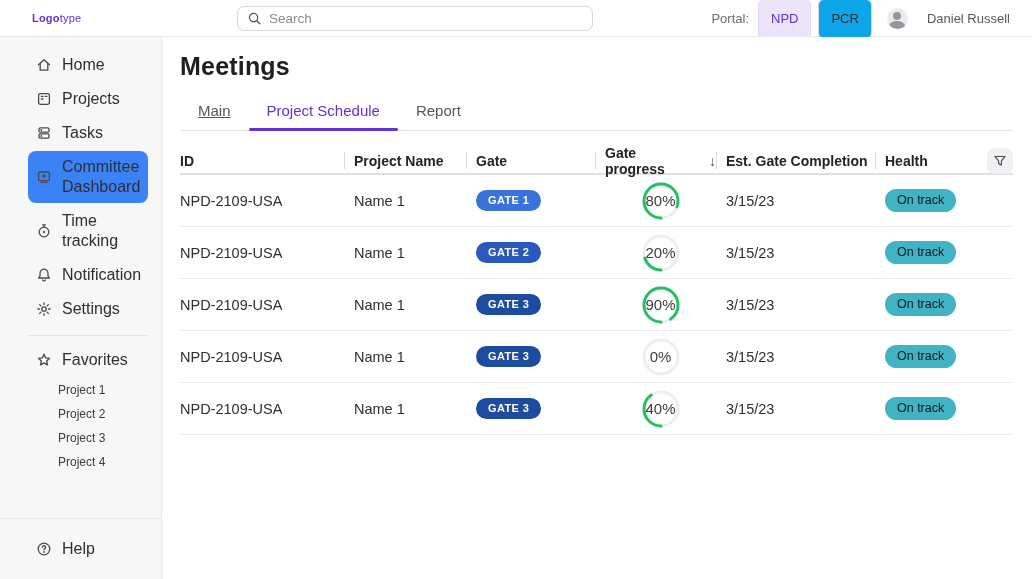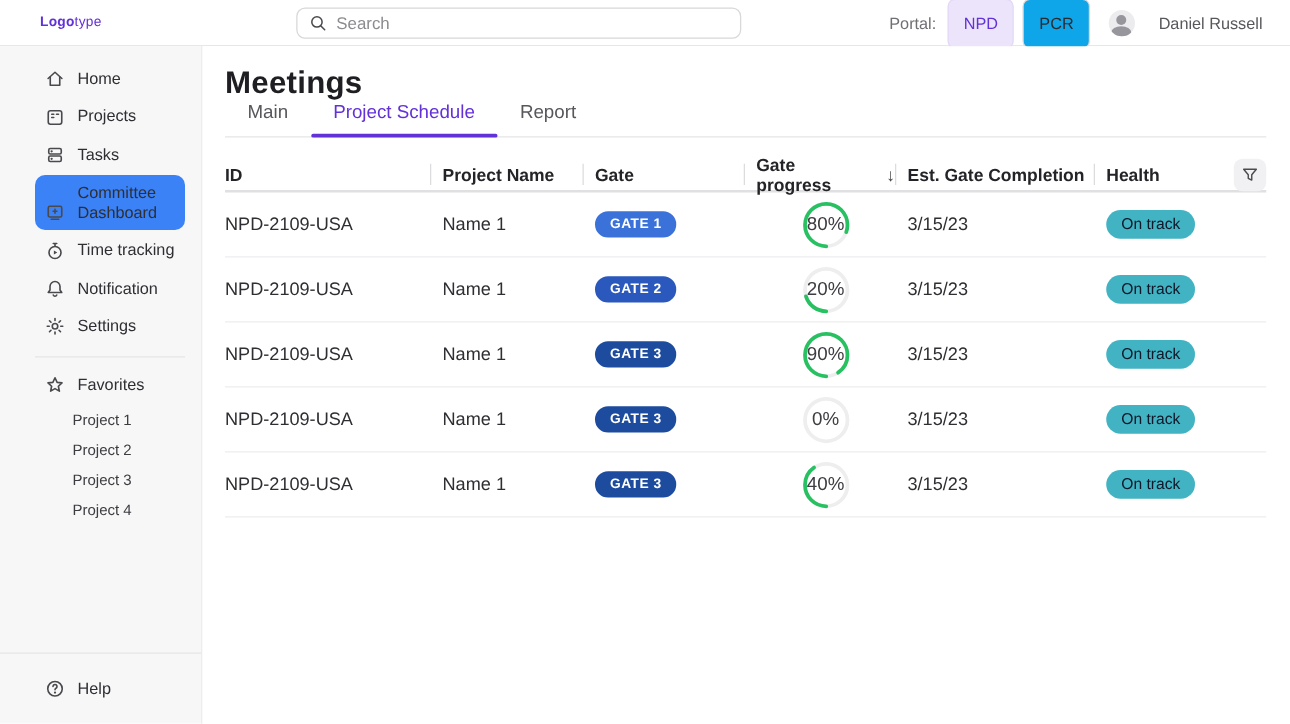--- a/index.html
+++ b/index.html
@@ -51,45 +51,45 @@
   .user-name { font-size: 13px; color: #57575c; }
 
   
   .sidebar {
     position: absolute; top: 37px; left: 0; bottom: 0; width: 162px;
     background: #f7f7f8; border-right: 1px solid #eaeaec;
     display: flex; flex-direction: column;
   }
   .nav { padding: 12px 13px 0 28px; }
   .nav-item {
-    display: flex; align-items: flex-end; gap: 10px;
+    display: flex; align-items: center; gap: 10px;
     padding: 6px 8px; border-radius: 8px; cursor: pointer;
-    font-size: 13px; color: #2e2e33; margin-bottom: 2px;
+    font-size: 16px; color: #2e2e33; margin-bottom: 2px;
   }
   .nav-item svg { flex: 0 0 auto; }
   .nav-item.active { background: #3b82f6; }
   .nav-item .lbl { line-height: 1.25; }
   .nav-divider { height: 1px; background: #e6e6e9; margin: 8px 13px 8px 28px; }
   .fav-item {
     padding: 5px 8px 5px 30px; font-size: 12px; color: #3c3c41; cursor: pointer;
   }
   .sidebar-bottom {
     margin-top: auto; border-top: 1px solid #e6e6e9; padding: 14px 13px 14px 28px;
   }
   .icon { stroke: #4a4a4e; fill: none; stroke-width: 1.3; stroke-linecap: round; stroke-linejoin: round; }
 
   
   .main { position: absolute; top: 37px; left: 162px; right: 0; bottom: 0; background: #fff; padding: 15px 19px 0 18px; }
-  .page-title { font-size: 25px; font-weight: 700; color: #1f1f23; letter-spacing: .2px; }
+  .page-title { font-size: 25px; font-weight: 700; color: #1f1f23; margin-bottom: 21px; letter-spacing: .2px; }
   .tabs { display: flex; border-bottom: 1px solid #e5e5e7; }
   .tab {
     font-size: 15px; color: #57575c; padding: 0 18px 11px 18px; cursor: pointer;
     position: relative;
   }
-  .tab:first-child { padding-left: 18px; }
+  .tab:first-child { padding-left: 18px; text-decoration: underline; }
   .tab.active { color: #6331d8; font-weight: 400; }
   .tab.active::after {
     content: ""; position: absolute; left: 0; right: 0; bottom: -1px; height: 3px;
     background: #6331d8; border-radius: 2px;
   }
 
   
   .table { margin-top: 17px; }
   .thead { display: flex; align-items: center; height: 27px; }
   .thead { border-bottom: 2px solid #e0e0e2; }

